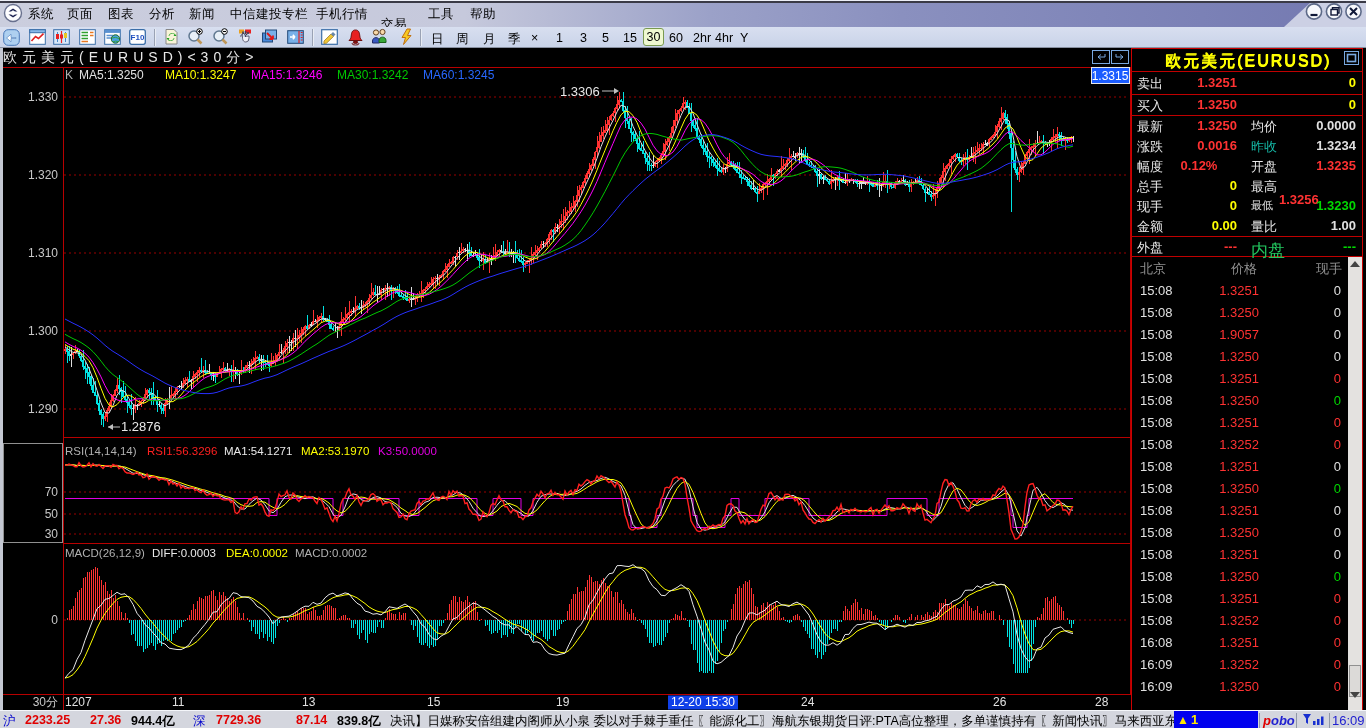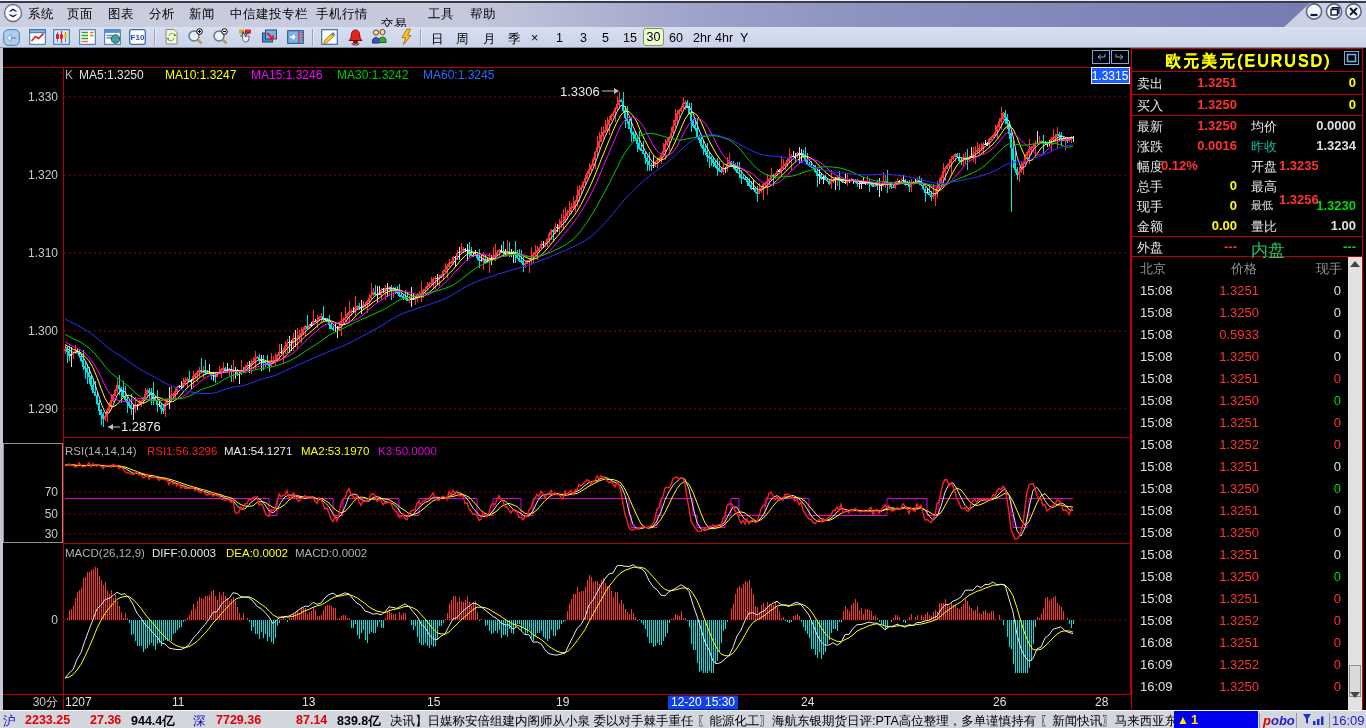--- a/index.html
+++ b/index.html
@@ -147,20 +147,21 @@
     <span class="ab" style="left:602px;top:4px;font-size:12.5px;color:#000">5</span>
     <span class="ab" style="left:623px;top:4px;font-size:12.5px;color:#000">15</span>
     <span class="ab" style="left:669px;top:4px;font-size:12.5px;color:#000">60</span>
     <span class="ab" style="left:693px;top:4px;font-size:12.5px;color:#000">2hr</span>
     <span class="ab" style="left:715px;top:4px;font-size:12.5px;color:#000">4hr</span>
     <span class="ab" style="left:740px;top:4px;font-size:12.5px;color:#000">Y</span>
     <div class="ab" style="left:643px;top:1px;width:21px;height:18px;background:#eef8d0;border:1px solid #7a9a50;border-radius:3px;text-align:center;font-size:12.5px;color:#000;line-height:16px">30</div>
 </div>
 
 <div class="ab" style="left:0;top:48px;width:1131px;height:663px;background:#000">
+ <span class="ab" style="left:3px;top:1px;font-size:14px;letter-spacing:5px;color:#e8e8e8">欧元美元(EURUSD)&lt;30分&gt;</span>
  <svg class="ab" style="left:1092px;top:2px" width="38" height="14" viewBox="0 0 38 14">
   <g fill="none" stroke="#78a8e0">
         <rect x="0.5" y="0.5" width="17" height="13"></rect>
         <rect x="19.5" y="0.5" width="17" height="13"></rect>
   <path d="M13 4 V7 H6 M6 7 L9 4.5 M6 7 L9 9.5"></path>
         <path d="M24 4 V7 H31 M31 7 L28 4.5 M31 7 L28 9.5"></path>
       </g>
  </svg>
  <svg class="ab" style="left:0;top:0" width="1131" height="663" viewBox="0 48 1131 663">
   <line x1="64" y1="97" x2="1129" y2="97" stroke="#9a0000" stroke-dasharray="2 3"></line>
@@ -281,23 +282,23 @@
     <span class="ab" style="left:148px;top:49px;width:77px;text-align:right;font-size:13px;font-weight:bold;color:#ffff00">0</span>
     <span class="ab" style="left:6px;top:70px;font-size:13px;color:#e8e8e8">最新</span>
     <span class="ab" style="left:30px;top:70px;width:76px;text-align:right;font-size:13px;font-weight:bold;color:#ff3232">1.3250</span>
     <span class="ab" style="left:120px;top:70px;font-size:13px;color:#e8e8e8">均价</span>
     <span class="ab" style="left:148px;top:70px;width:77px;text-align:right;font-size:13px;font-weight:bold;color:#e0e0e0">0.0000</span>
     <span class="ab" style="left:6px;top:90px;font-size:13px;color:#e8e8e8">涨跌</span>
     <span class="ab" style="left:30px;top:90px;width:76px;text-align:right;font-size:13px;font-weight:bold;color:#ff3232">0.0016</span>
     <span class="ab" style="left:120px;top:90px;font-size:13px;color:#14b8a6">昨收</span>
     <span class="ab" style="left:148px;top:90px;width:77px;text-align:right;font-size:13px;font-weight:bold;color:#e0e0e0">1.3234</span>
     <span class="ab" style="left:6px;top:110px;font-size:13px;color:#e8e8e8">幅度</span>
-    <span class="ab" style="left:30px;top:110px;width:76px;text-align:left;font-size:13px;font-weight:bold;color:#ff3232">0.12%</span>
+    <span class="ab" style="left:30px;top:110px;width:76px;text-align:center;font-size:13px;font-weight:bold;color:#ff3232">0.12%</span>
     <span class="ab" style="left:120px;top:110px;font-size:13px;color:#e8e8e8">开盘</span>
-    <span class="ab" style="left:148px;top:110px;width:77px;text-align:left;font-size:13px;font-weight:bold;color:#ff3232">1.3235</span>
+    <span class="ab" style="left:148px;top:110px;width:77px;text-align:right;font-size:13px;font-weight:bold;color:#ff3232">1.3235</span>
     <span class="ab" style="left:6px;top:130px;font-size:13px;color:#e8e8e8">总手</span>
     <span class="ab" style="left:30px;top:130px;width:76px;text-align:right;font-size:13px;font-weight:bold;color:#ffff00">0</span>
     <span class="ab" style="left:120px;top:130px;font-size:13px;color:#e8e8e8">最高</span>
     <span class="ab" style="left:148px;top:144px;width:77px;text-align:left;font-size:13px;font-weight:bold;color:#ff3232">1.3256</span>
     <span class="ab" style="left:6px;top:150px;font-size:13px;color:#e8e8e8">现手</span>
     <span class="ab" style="left:30px;top:150px;width:76px;text-align:right;font-size:13px;font-weight:bold;color:#ffff00">0</span>
     <span class="ab" style="left:120px;top:150px;font-size:11px;color:#e8e8e8">最低</span>
     <span class="ab" style="left:148px;top:150px;width:77px;text-align:right;font-size:13px;font-weight:bold;color:#00d800">1.3230</span>
     <span class="ab" style="left:6px;top:170px;font-size:13px;color:#e8e8e8">金额</span>
     <span class="ab" style="left:30px;top:170px;width:76px;text-align:right;font-size:13px;font-weight:bold;color:#ffff00">0.00</span>
@@ -310,21 +311,21 @@
  <span class="ab" style="left:9px;top:212px;font-size:13px;color:#909090">北京</span>
  <span class="ab" style="left:100px;top:212px;font-size:13px;color:#909090">价格</span>
  <span class="ab" style="left:185px;top:212px;font-size:13px;color:#909090">现手</span>
  <span class="ab" style="left:9px;top:235px;font-size:13px;color:#e0e0e0">15:08</span>
     <span class="ab" style="left:44px;top:235px;width:84px;text-align:right;font-size:13px;color:#ff3232">1.3251</span>
     <span class="ab" style="left:160px;top:235px;width:50px;text-align:right;font-size:13px;color:#e0e0e0">0</span>
     <span class="ab" style="left:9px;top:257px;font-size:13px;color:#e0e0e0">15:08</span>
     <span class="ab" style="left:44px;top:257px;width:84px;text-align:right;font-size:13px;color:#ff3232">1.3250</span>
     <span class="ab" style="left:160px;top:257px;width:50px;text-align:right;font-size:13px;color:#e0e0e0">0</span>
     <span class="ab" style="left:9px;top:279px;font-size:13px;color:#e0e0e0">15:08</span>
-    <span class="ab" style="left:44px;top:279px;width:84px;text-align:right;font-size:13px;color:#ff3232">0.5933</span>
+    <span class="ab" style="left:44px;top:279px;width:84px;text-align:right;font-size:13px;color:#ff3232">1.9057</span>
     <span class="ab" style="left:160px;top:279px;width:50px;text-align:right;font-size:13px;color:#e0e0e0">0</span>
     <span class="ab" style="left:9px;top:301px;font-size:13px;color:#e0e0e0">15:08</span>
     <span class="ab" style="left:44px;top:301px;width:84px;text-align:right;font-size:13px;color:#ff3232">1.3250</span>
     <span class="ab" style="left:160px;top:301px;width:50px;text-align:right;font-size:13px;color:#e0e0e0">0</span>
     <span class="ab" style="left:9px;top:323px;font-size:13px;color:#e0e0e0">15:08</span>
     <span class="ab" style="left:44px;top:323px;width:84px;text-align:right;font-size:13px;color:#ff3232">1.3251</span>
     <span class="ab" style="left:160px;top:323px;width:50px;text-align:right;font-size:13px;color:#ff3232">0</span>
     <span class="ab" style="left:9px;top:345px;font-size:13px;color:#e0e0e0">15:08</span>
     <span class="ab" style="left:44px;top:345px;width:84px;text-align:right;font-size:13px;color:#ff3232">1.3250</span>
     <span class="ab" style="left:160px;top:345px;width:50px;text-align:right;font-size:13px;color:#00d800">0</span>

